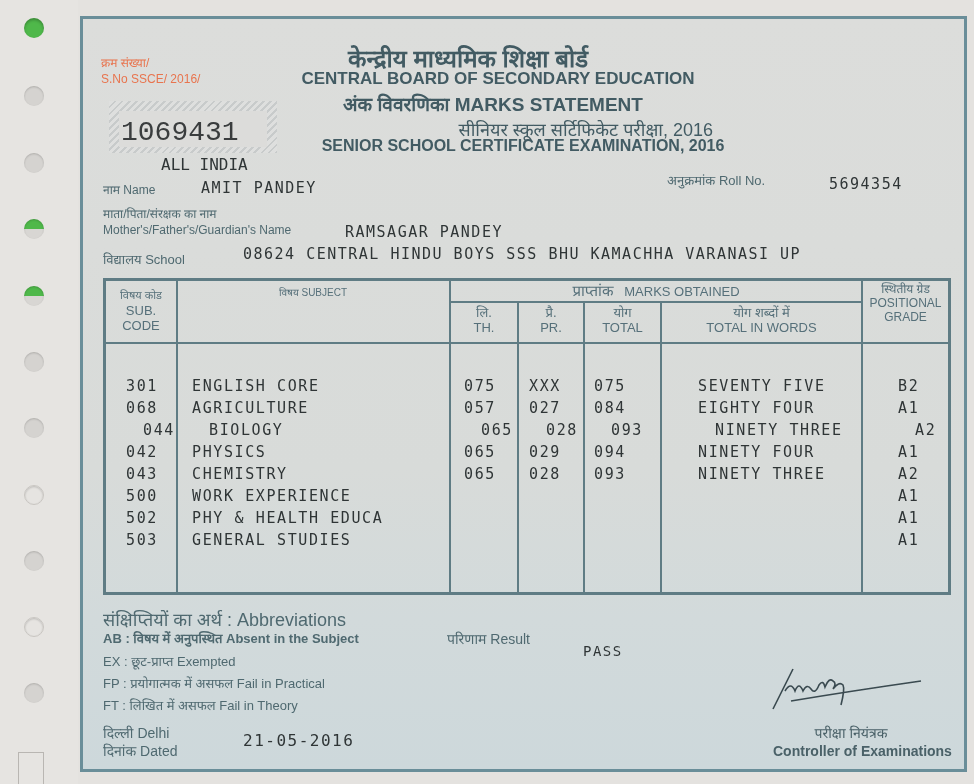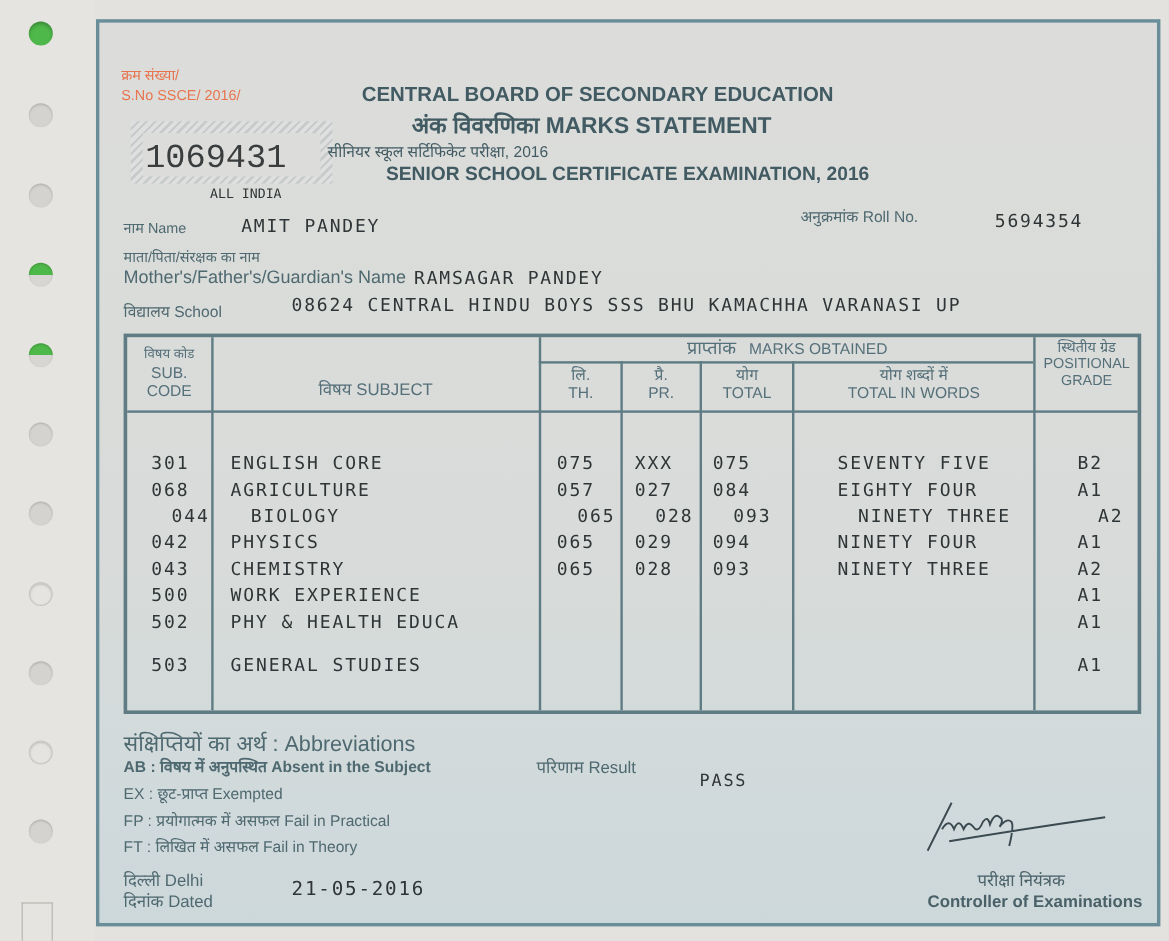--- a/index.html
+++ b/index.html
@@ -18,29 +18,29 @@
   .sheet-inner{position:absolute;inset:0;
     background:linear-gradient(180deg,#dcdddb 0%,#d8dbd9 60%,#d2dadb 80%,#cdd8db 100%);}
   .abs{position:absolute;white-space:nowrap;}
   .mono{font-family:"DejaVu Sans Mono","Liberation Mono",monospace;color:#2f3536;}
 
   .sno{left:18px;top:36px;color:#e8744e;font-size:12px;line-height:16px;}
   .serial-box{left:26px;top:82px;width:168px;height:52px;
     background:repeating-linear-gradient(-45deg,#c8cbcb 0 2px,#dedfde 2px 5px);}
   .serial-inner{position:absolute;left:10px;top:10px;right:10px;bottom:6px;background:#dcdcda;}
   .serial{left:38px;top:98px;font-size:28px;letter-spacing:0px;font-family:"Liberation Mono","DejaVu Sans Mono",monospace;color:#3a3d3e;}
-  .allindia{left:92px;top:136px;font-size:11px;text-align:center;}
+  .allindia{left:78px;top:136px;font-size:16px;text-align:center;}
   .h1{top:22px;font-size:24px;font-weight:bold;color:#425b63;left:190px;width:390px;text-align:center;}
   .h2{top:50px;font-size:17px;font-weight:bold;color:#425b63;left:190px;width:450px;text-align:center;}
   .h3{top:72px;font-size:19px;font-weight:bold;color:#425b63;left:190px;width:440px;text-align:center;}
-  .h4{top:98px;font-size:13px;color:#425b63;left:190px;width:440px;text-align:left;}
+  .h4{top:98px;font-size:18px;color:#425b63;left:190px;width:440px;text-align:right;}
   .h5{top:118px;font-size:16px;font-weight:bold;color:#425b63;left:210px;width:460px;text-align:center;}
 
   .lbl{font-size:12px;color:#4f6970;}
-  .lbl-b{font-size:15px;color:#4f6970;}
+  .lbl-b{font-size:12px;color:#4f6970;}
   .val{font-size:15px;letter-spacing:1.5px;}
 
   .table{position:absolute;left:20px;top:259px;width:848px;height:317px;
     border:3px solid #5f7c84;box-sizing:border-box;}
   .vline{position:absolute;top:0;bottom:0;width:2px;background:#5f7c84;}
   .hline{position:absolute;height:2px;background:#5f7c84;}
   .th{position:absolute;text-align:center;font-size:13px;color:#56707a;line-height:15px;}
   .cell{position:absolute;font-size:15px;letter-spacing:1.6px;}
   .abbr{font-size:13px;color:#4f6970;}
   .sig{position:absolute;left:690px;top:650px;}
@@ -69,20 +69,21 @@
     <div class="abs sno">
       <div>क्रम संख्या/</div>
       <div>S.No SSCE/ 2016/</div>
     </div>
     <div class="abs serial-box">
         <div class="serial-inner"></div>
       </div>
     <div class="abs serial">1069431</div>
     <div class="abs mono allindia">ALL INDIA</div>
 
+    <div class="abs h1">केन्द्रीय माध्यमिक शिक्षा बोर्ड</div>
     <div class="abs h2">CENTRAL BOARD OF SECONDARY EDUCATION</div>
     <div class="abs h3">अंक विवरणिका MARKS STATEMENT</div>
     <div class="abs h4">सीनियर स्कूल सर्टिफिकेट परीक्षा, 2016</div>
     <div class="abs h5">SENIOR SCHOOL CERTIFICATE EXAMINATION, 2016</div>
 
     <div class="abs lbl" style="left:20px;top:162px">
       <span>नाम</span> <span>Name</span>
     </div>
     <div class="abs mono val" style="left:118px;top:160px">AMIT PANDEY</div>
 
@@ -108,21 +109,21 @@
       <div class="vline" style="left:554px;top:20px"></div>
       <div class="vline" style="left:755px"></div>
       <div class="hline" style="left:343px;width:412px;top:20px"></div>
       <div class="hline" style="left:0;right:0;top:61px"></div>
 
       <div class="th" style="left:0;width:70px;top:7px">
         <div style="font-size:11px">विषय कोड</div>
         <div>SUB.</div>
         <div>CODE</div>
       </div>
-      <div class="th" style="left:72px;width:270px;top:36px;font-size:14px">विषय SUBJECT</div>
+      <div class="th" style="left:72px;width:270px;top:4px;font-size:10px">विषय SUBJECT</div>
       <div class="th" style="left:345px;width:410px;top:2px">
         <span style="font-size:15px">प्राप्तांक</span>&nbsp;&nbsp; <span>MARKS OBTAINED</span>
       </div>
       <div class="th" style="left:345px;width:66px;top:24px">
         <div>लि.</div>
           <div>TH.</div>
       </div>
       <div class="th" style="left:413px;width:64px;top:24px">
         <div>प्रै.</div>
           <div>PR.</div>
@@ -190,21 +191,21 @@
         <div class="rowset" style="position:absolute;left:0;right:0;top:206px;height:22px">
           <span class="cell mono" style="left:20px">500</span>
           <span class="cell mono" style="left:86px">WORK EXPERIENCE</span>
           <span class="cell mono" style="left:792px">A1</span>
         </div>
         <div class="rowset" style="position:absolute;left:0;right:0;top:228px;height:22px">
           <span class="cell mono" style="left:20px">502</span>
           <span class="cell mono" style="left:86px">PHY &amp; HEALTH EDUCA</span>
           <span class="cell mono" style="left:792px">A1</span>
         </div>
-        <div class="rowset" style="position:absolute;left:0;right:0;top:264px;height:22px">
+        <div class="rowset" style="position:absolute;left:0;right:0;top:250px;height:22px">
           <span class="cell mono" style="left:20px">503</span>
           <span class="cell mono" style="left:86px">GENERAL STUDIES</span>
           <span class="cell mono" style="left:792px">A1</span>
         </div>
       </div>
     </div>
 
     <div class="abs abbr" style="left:20px;top:588px;font-size:18px">संक्षिप्तियों का अर्थ : Abbreviations</div>
     <div class="abs abbr" style="left:20px;top:610px;font-weight:bold">AB : विषय में अनुपस्थित Absent in the Subject</div>
     <div class="abs abbr" style="left:20px;top:633px">EX : छूट-प्राप्त Exempted</div>

